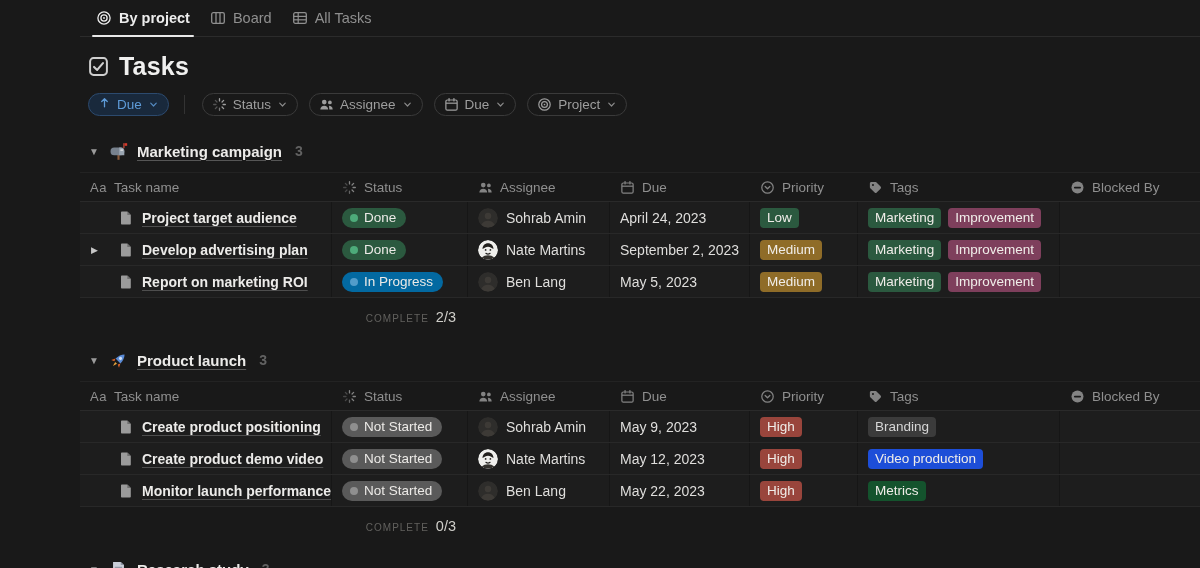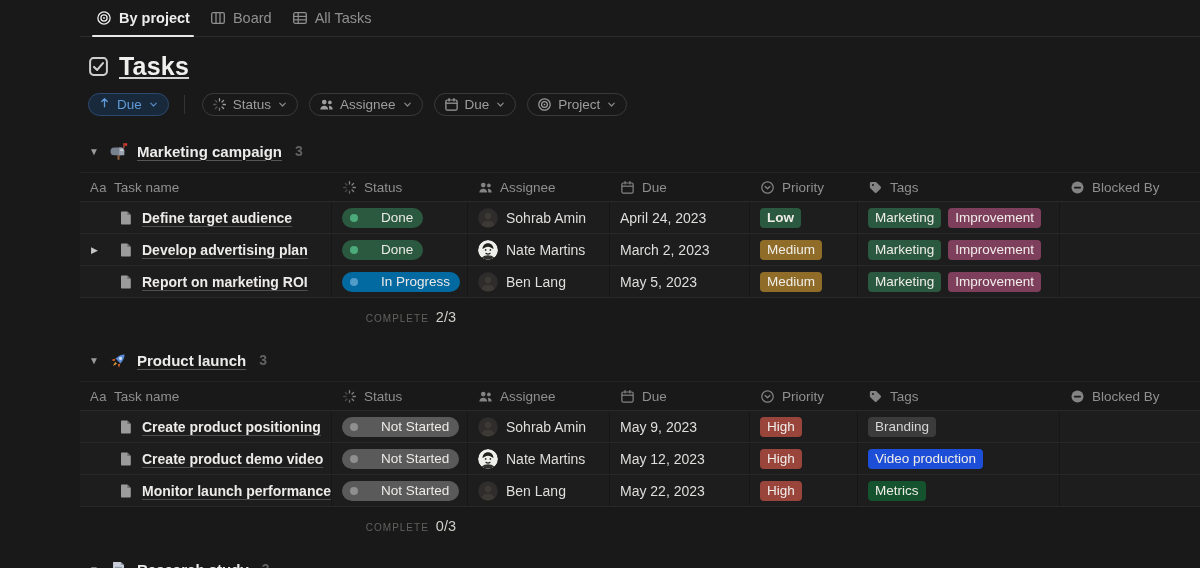--- a/index.html
+++ b/index.html
@@ -29,21 +29,21 @@
   .tab.active::after {
     content:""; position:absolute; left:4px; right:4px; bottom:-1px;
     height:2px; background:#e8e8e8; border-radius:1px;
   }
   .tab .ticon { width:16px; height:16px; display:inline-flex; }
   .tab .ticon svg { width:16px; height:16px; }
 
   
   .title-row {
     margin-left:88px; margin-top:15px;
-    display:flex; align-items:center; gap:10px;text-decoration:underline;
+    display:flex; align-items:center; gap:10px;
   }
   .title-icon { width:21px; height:21px; display:inline-flex; }
   .title-icon svg { width:21px; height:21px; }
   h1.page-title { font-size:25px; font-weight:700; color:#f0f0ef; letter-spacing:0.2px; }
 
   
   .toolbar {
     margin-left:88px; margin-top:11px;
     display:flex; align-items:center; gap:9px; height:24px;
   }
@@ -113,21 +113,21 @@
   .cell:last-child { border-right:none; }
   .c-task { position:relative; padding-left:38px; gap:8px; }
   .expander { position:absolute; left:11px; font-size:9px; color:#c6c6c6; cursor:pointer; }
   .pgicon { width:16px; height:16px; display:inline-flex; flex:none; }
   .pgicon svg { width:16px; height:16px; }
   .task-title {
     font-size:14px; font-weight:600; color:#ecebe9; cursor:pointer;
     text-decoration:underline; text-decoration-color:#4e4e4e; text-underline-offset:3px; text-decoration-thickness:1px;
   }
   .status-pill {
-    display:inline-flex; align-items:center; gap:23px;
+    display:inline-flex; align-items:center; gap:6px;
     height:20px; padding:0 10px 0 8px; border-radius:11px;
     font-size:13.5px; color:#eceae7;
   }
   .sdot { width:8px; height:8px; border-radius:50%; flex:none; }
   .avatar { width:20px; height:20px; border-radius:50%; flex:none; margin-right:8px; display:inline-flex; overflow:hidden; }
   .avatar svg { width:20px; height:20px; }
   .badge {
     display:inline-block; height:20px; line-height:20px;
     padding:0 7px; border-radius:4px; font-size:13.5px; color:#f0ede9;
     margin-right:7px;
@@ -374,41 +374,41 @@
           </div>
       <div class="tbody">
   <div class="trow grid-cols">
     <div class="cell c-task">
       <span class="pgicon">
                   <svg xmlns="http://www.w3.org/2000/svg" viewBox="0 0 16 16" fill="none">
                     <path d="M4 1.6h5.3L12.8 5v8.4c0 .55-.45 1-1 1H4c-.55 0-1-.45-1-1V2.6c0-.55.45-1 1-1z" fill="#9b9b9b"></path>
                     <path d="M9.3 1.6 12.8 5H9.3z" fill="#6e6e6e"></path>
                   </svg>
                 </span>
-      <span class="task-title">Define target audience</span>
+      <span class="task-title">Project target audience</span>
     </div>
     <div class="cell">
       <span class="status-pill" style="background: rgb(43, 89, 63);">
         <span class="sdot" style="background: rgb(77, 171, 122);"></span>
         <span>Done</span>
       </span>
     </div>
     <div class="cell">
       <span class="avatar">
                   <svg xmlns="http://www.w3.org/2000/svg" viewBox="0 0 16 16">
                     <circle cx="8" cy="8" r="8" fill="#2e2d2b"></circle>
                     <circle cx="8" cy="6.4" r="2.6" fill="#3d3a36"></circle>
                     <path d="M2.6 13.6c.9-2.3 3-3.5 5.4-3.5s4.5 1.2 5.4 3.5a8 8 0 0 1-10.8 0z" fill="#3d3a36"></path>
                   </svg>
                 </span>
       <span>Sohrab Amin</span>
     </div>
     <div class="cell">April 24, 2023</div>
     <div class="cell">
-      <span class="badge" style="background: rgb(43, 89, 63); font-weight: bold;">Low</span>
+      <span class="badge" style="background: rgb(43, 89, 63);">Low</span>
     </div>
     <div class="cell">
                 <span class="badge" style="background: rgb(43, 89, 63);">Marketing</span>
                 <span class="badge" style="background: rgb(126, 63, 92);">Improvement</span>
               </div>
     <div class="cell"></div>
   </div>
 
   <div class="trow grid-cols">
     <div class="cell c-task">
@@ -433,21 +433,21 @@
                     <circle cx="8" cy="8" r="8" fill="#efefec"></circle>
                     <path d="M3.6 7.2C3.6 4.5 5.5 2.6 8 2.6s4.4 1.9 4.4 4.6l-.8-.4c-1-.5-1.6-1.5-3.6-1.5s-2.6 1-3.6 1.5z" fill="#23211e"></path>
                     <circle cx="6.1" cy="7.9" r=".7" fill="#23211e"></circle>
                     <circle cx="9.9" cy="7.9" r=".7" fill="#23211e"></circle>
                     <path d="M6.3 10.6c1 .8 2.4.8 3.4 0" stroke="#23211e" stroke-width=".9" stroke-linecap="round" fill="none"></path>
                     <path d="M2.9 14a8 8 0 0 1 10.2 0 8 8 0 0 1-10.2 0z" fill="#33312d"></path>
                   </svg>
                 </span>
       <span>Nate Martins</span>
     </div>
-    <div class="cell">March 2, 2023</div>
+    <div class="cell">September 2, 2023</div>
     <div class="cell">
       <span class="badge" style="background: rgb(143, 108, 40);">Medium</span>
     </div>
     <div class="cell">
                 <span class="badge" style="background: rgb(43, 89, 63);">Marketing</span>
                 <span class="badge" style="background: rgb(126, 63, 92);">Improvement</span>
               </div>
     <div class="cell"></div>
   </div>
 

